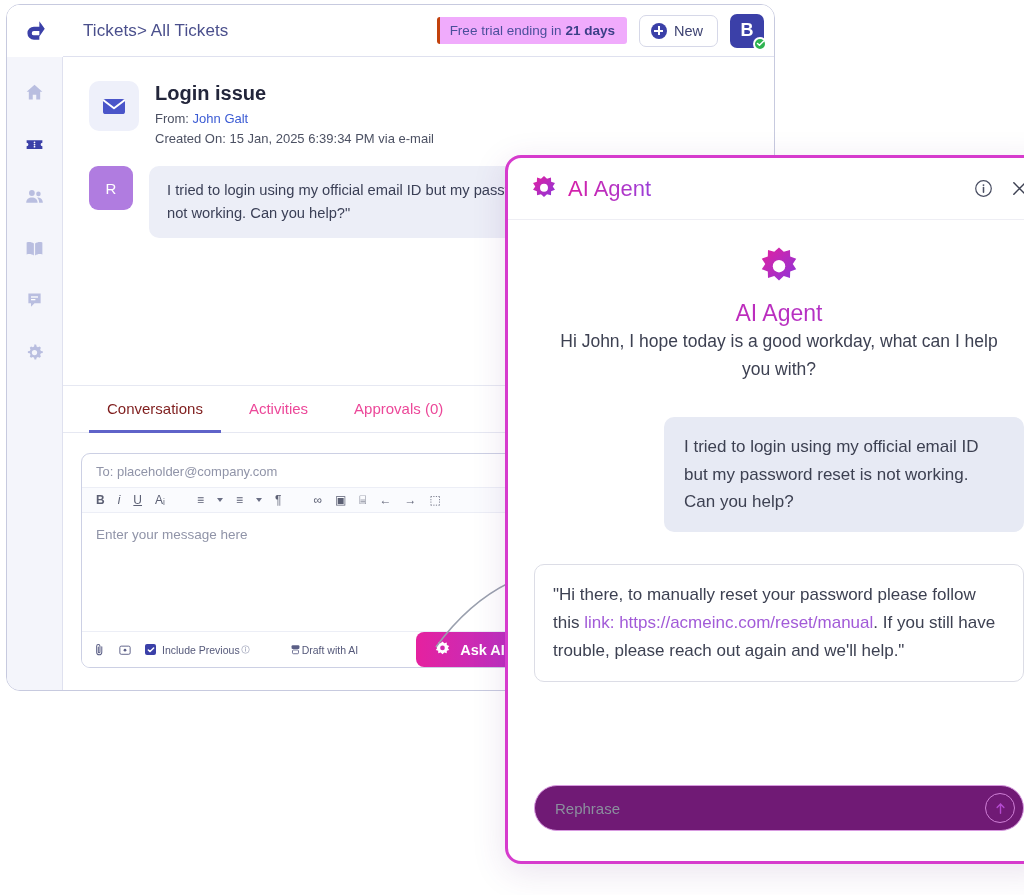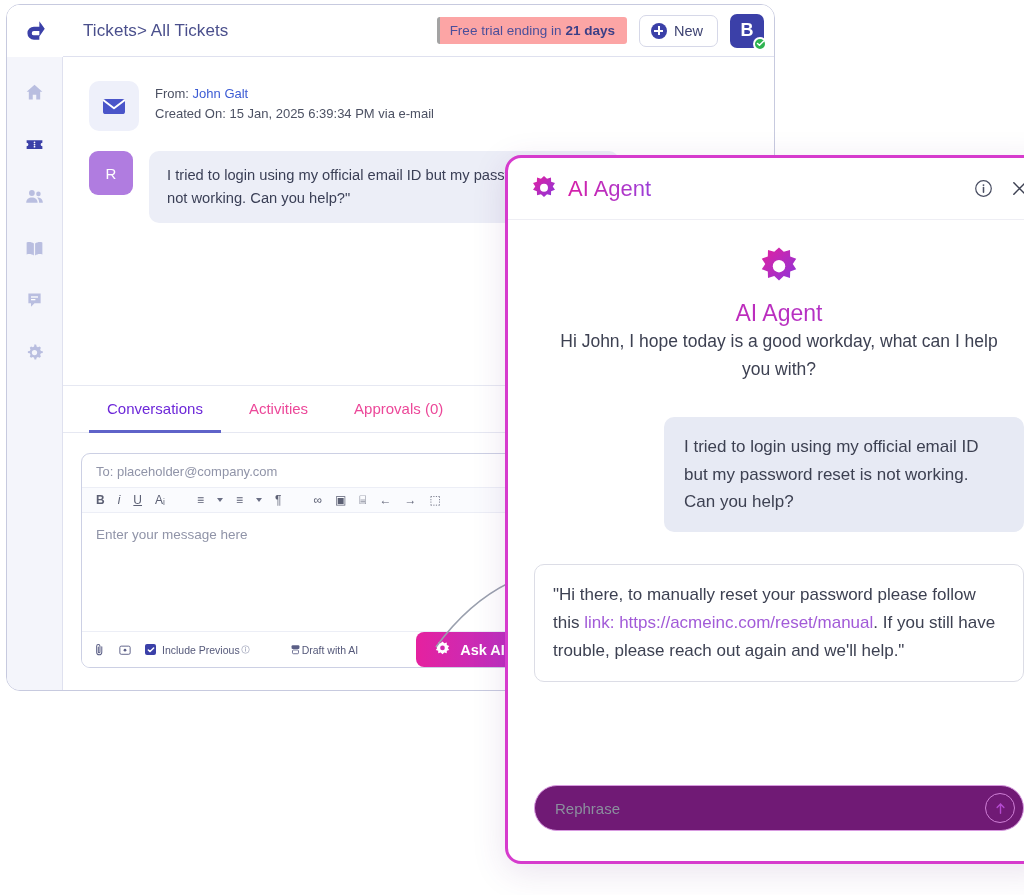--- a/index.html
+++ b/index.html
@@ -36,21 +36,21 @@
     margin-left: 20px;
     font-size: 17px; color: #4a4f8c; letter-spacing: .1px;
     white-space: nowrap;
   }
   .topbar-right {
     margin-left: auto; display: flex; align-items: center; gap: 12px;
     padding-right: 10px; height: 52px;
   }
   .trial-pill {
     display: flex; align-items: center;
-    background: #fca5a5; border-left: 3px solid #a3a3a3;
+    background: #f0abfc; border-left: 3px solid #c2410c;
     color: #4a4f9b; font-size: 13.5px;
     padding: 6px 12px 6px 10px;
     border-radius: 3px; white-space: nowrap;
   }
   .trial-pill b { font-weight: 700; color: #3b3f87; margin-left: 4px; }
   .new-btn {
     display: flex; align-items: center; gap: 7px;
     background: #ffffff; border: 1px solid #d6d8e8;
     border-radius: 7px; padding: 7px 14px 7px 11px;
     color: #3e4372; font-size: 14.5px; cursor: pointer;
@@ -128,21 +128,21 @@
   .tabs {
     position: absolute; left: 0; right: 0; top: 328px;
     border-top: 1px solid #e6e8f2; border-bottom: 1px solid #e6e8f2;
     display: flex; gap: 10px; padding: 0 26px; height: 48px; align-items: stretch;
   }
   .tab {
     display: flex; align-items: center; padding: 0 18px;
     font-size: 15px; color: #ec4899; cursor: pointer;
     border-bottom: 3px solid transparent; margin-bottom: -1px;
   }
-  .tab.active { color: #6d28d9; border-bottom-color: #5f63c9; }
+  .tab.active { color: #7f1d1d; border-bottom-color: #5f63c9; }
 
   
   .editor {
     position: absolute; left: 18px; right: -160px; top: 396px;
     height: 215px;
     background: #fff; border: 1px solid #ccd0e4; border-radius: 9px;
     overflow: hidden;
   }
   .ed-to {
     padding: 10px 14px 8px 14px; font-size: 13px; color: #9094a8;
@@ -328,20 +328,21 @@
     <div class="content">
 
       <div class="ticket-head">
         <div class="mail-tile">
           <svg viewBox="0 0 28 28">
             <rect x="3" y="7" width="22" height="15" rx="2.6" fill="#4a55c9"></rect>
             <path d="M3.8 8.5 L14 16.2 L24.2 8.5" fill="none" stroke="#fff" stroke-width="2" stroke-linecap="round" stroke-linejoin="round"></path>
           </svg>
         </div>
         <div>
+          <div class="t-title">Login issue</div>
           <div class="t-line">
             <span>From:</span>
             <a href="#">John Galt</a>
           </div>
           <div class="t-line">Created On: 15 Jan, 2025 6:39:34 PM via e-mail</div>
         </div>
       </div>
 
       <div class="msg-row">
         <div class="msg-av">R</div>

